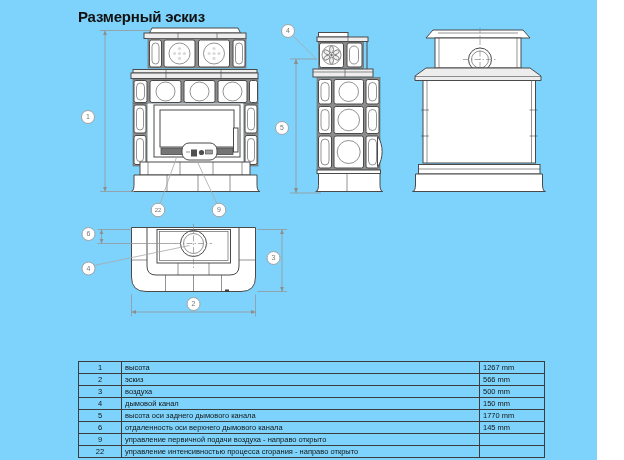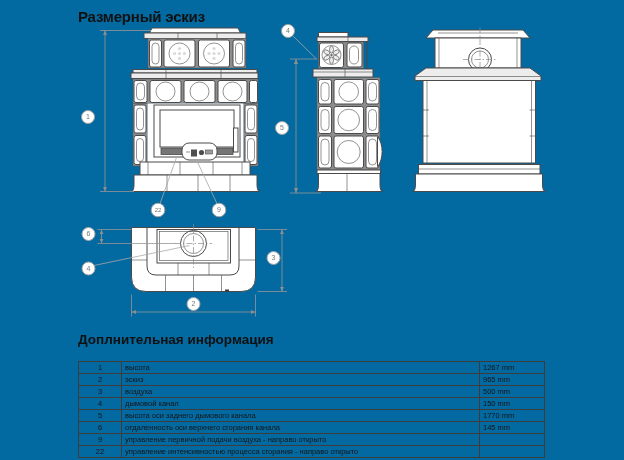--- a/index.html
+++ b/index.html
@@ -1,17 +1,17 @@
 <!DOCTYPE html>
 <html><head>
 <meta charset="utf-8">
 <style>
   html,body{margin:0;padding:0;background:#fff;}
-  .page{position:relative;width:624px;height:460px;background:#0369a1;overflow:hidden;
-        font-family:"Liberation Sans","DejaVu Sans",sans-serif;color:#111;}
+  .page{position:relative;width:579px;height:460px;background:#7dd3fc;overflow:hidden;
+        font-family:"Liberation Sans","DejaVu Sans",sans-serif;color:#111;padding-left:18px;}
   .title{position:absolute;left:78px;top:8px;font-size:15px;font-weight:bold;letter-spacing:-0.2px;}
   .info-title{position:absolute;left:78px;top:332px;font-size:13.5px;font-weight:bold;}
   svg.sketch{position:absolute;left:0;top:0;}
   table.info{position:absolute;left:78px;top:361px;width:467px;border-collapse:collapse;
              font-size:7.5px;color:#151515;table-layout:fixed;}
   table.info td{border:1px solid #3c3c3c;height:11px;padding:0 3px;line-height:1;overflow:hidden;}
   td.num{width:36px;text-align:center;}
   td.desc{border-right:none;margin-left:35px;}
   td.val{border-left:none;text-align:left;width:58px;white-space:nowrap;}
   
@@ -275,52 +275,51 @@
       <text class="cot" x="273.5" y="260.4">3</text>
 
       <line class="dim" x1="131.5" y1="294.5" x2="131.5" y2="316.5"></line>
       <line class="dim" x1="255.5" y1="294.5" x2="255.5" y2="316.5"></line>
       <line class="dim" x1="131.5" y1="312" x2="255.5" y2="312" marker-start="url(#ar)" marker-end="url(#ar)"></line>
       <circle class="co" cx="193.5" cy="304" r="6.5"></circle>
       <text class="cot" x="193.5" y="306.4">2</text>
     </g>
   </svg>
 
-  <div class="info-title">Доплнительная информация</div>
 
   <table class="info">
     <tbody>
       <tr>
         <td class="num">1</td>
         <td class="desc">высота</td>
         <td class="val">1267 mm</td>
       </tr>
       <tr>
         <td class="num">2</td>
         <td class="desc">эскиз</td>
-        <td class="val">965 mm</td>
+        <td class="val">566 mm</td>
       </tr>
       <tr>
         <td class="num">3</td>
         <td class="desc">воздуха</td>
         <td class="val">500 mm</td>
       </tr>
       <tr>
         <td class="num">4</td>
         <td class="desc">дымовой канал</td>
         <td class="val">150 mm</td>
       </tr>
       <tr>
         <td class="num">5</td>
         <td class="desc">высота оси заднего дымового канала</td>
         <td class="val">1770 mm</td>
       </tr>
       <tr>
         <td class="num">6</td>
-        <td class="desc">отдаленность оси верхнего сгорания канала</td>
+        <td class="desc">отдаленность оси верхнего дымового канала</td>
         <td class="val">145 mm</td>
       </tr>
       <tr>
         <td class="num">9</td>
         <td class="desc">управление первичной подачи воздуха - направо открыто</td>
         <td class="val"></td>
       </tr>
       <tr>
         <td class="num">22</td>
         <td class="desc">управление интенсивностью процесса сгорания - направо открыто</td>

